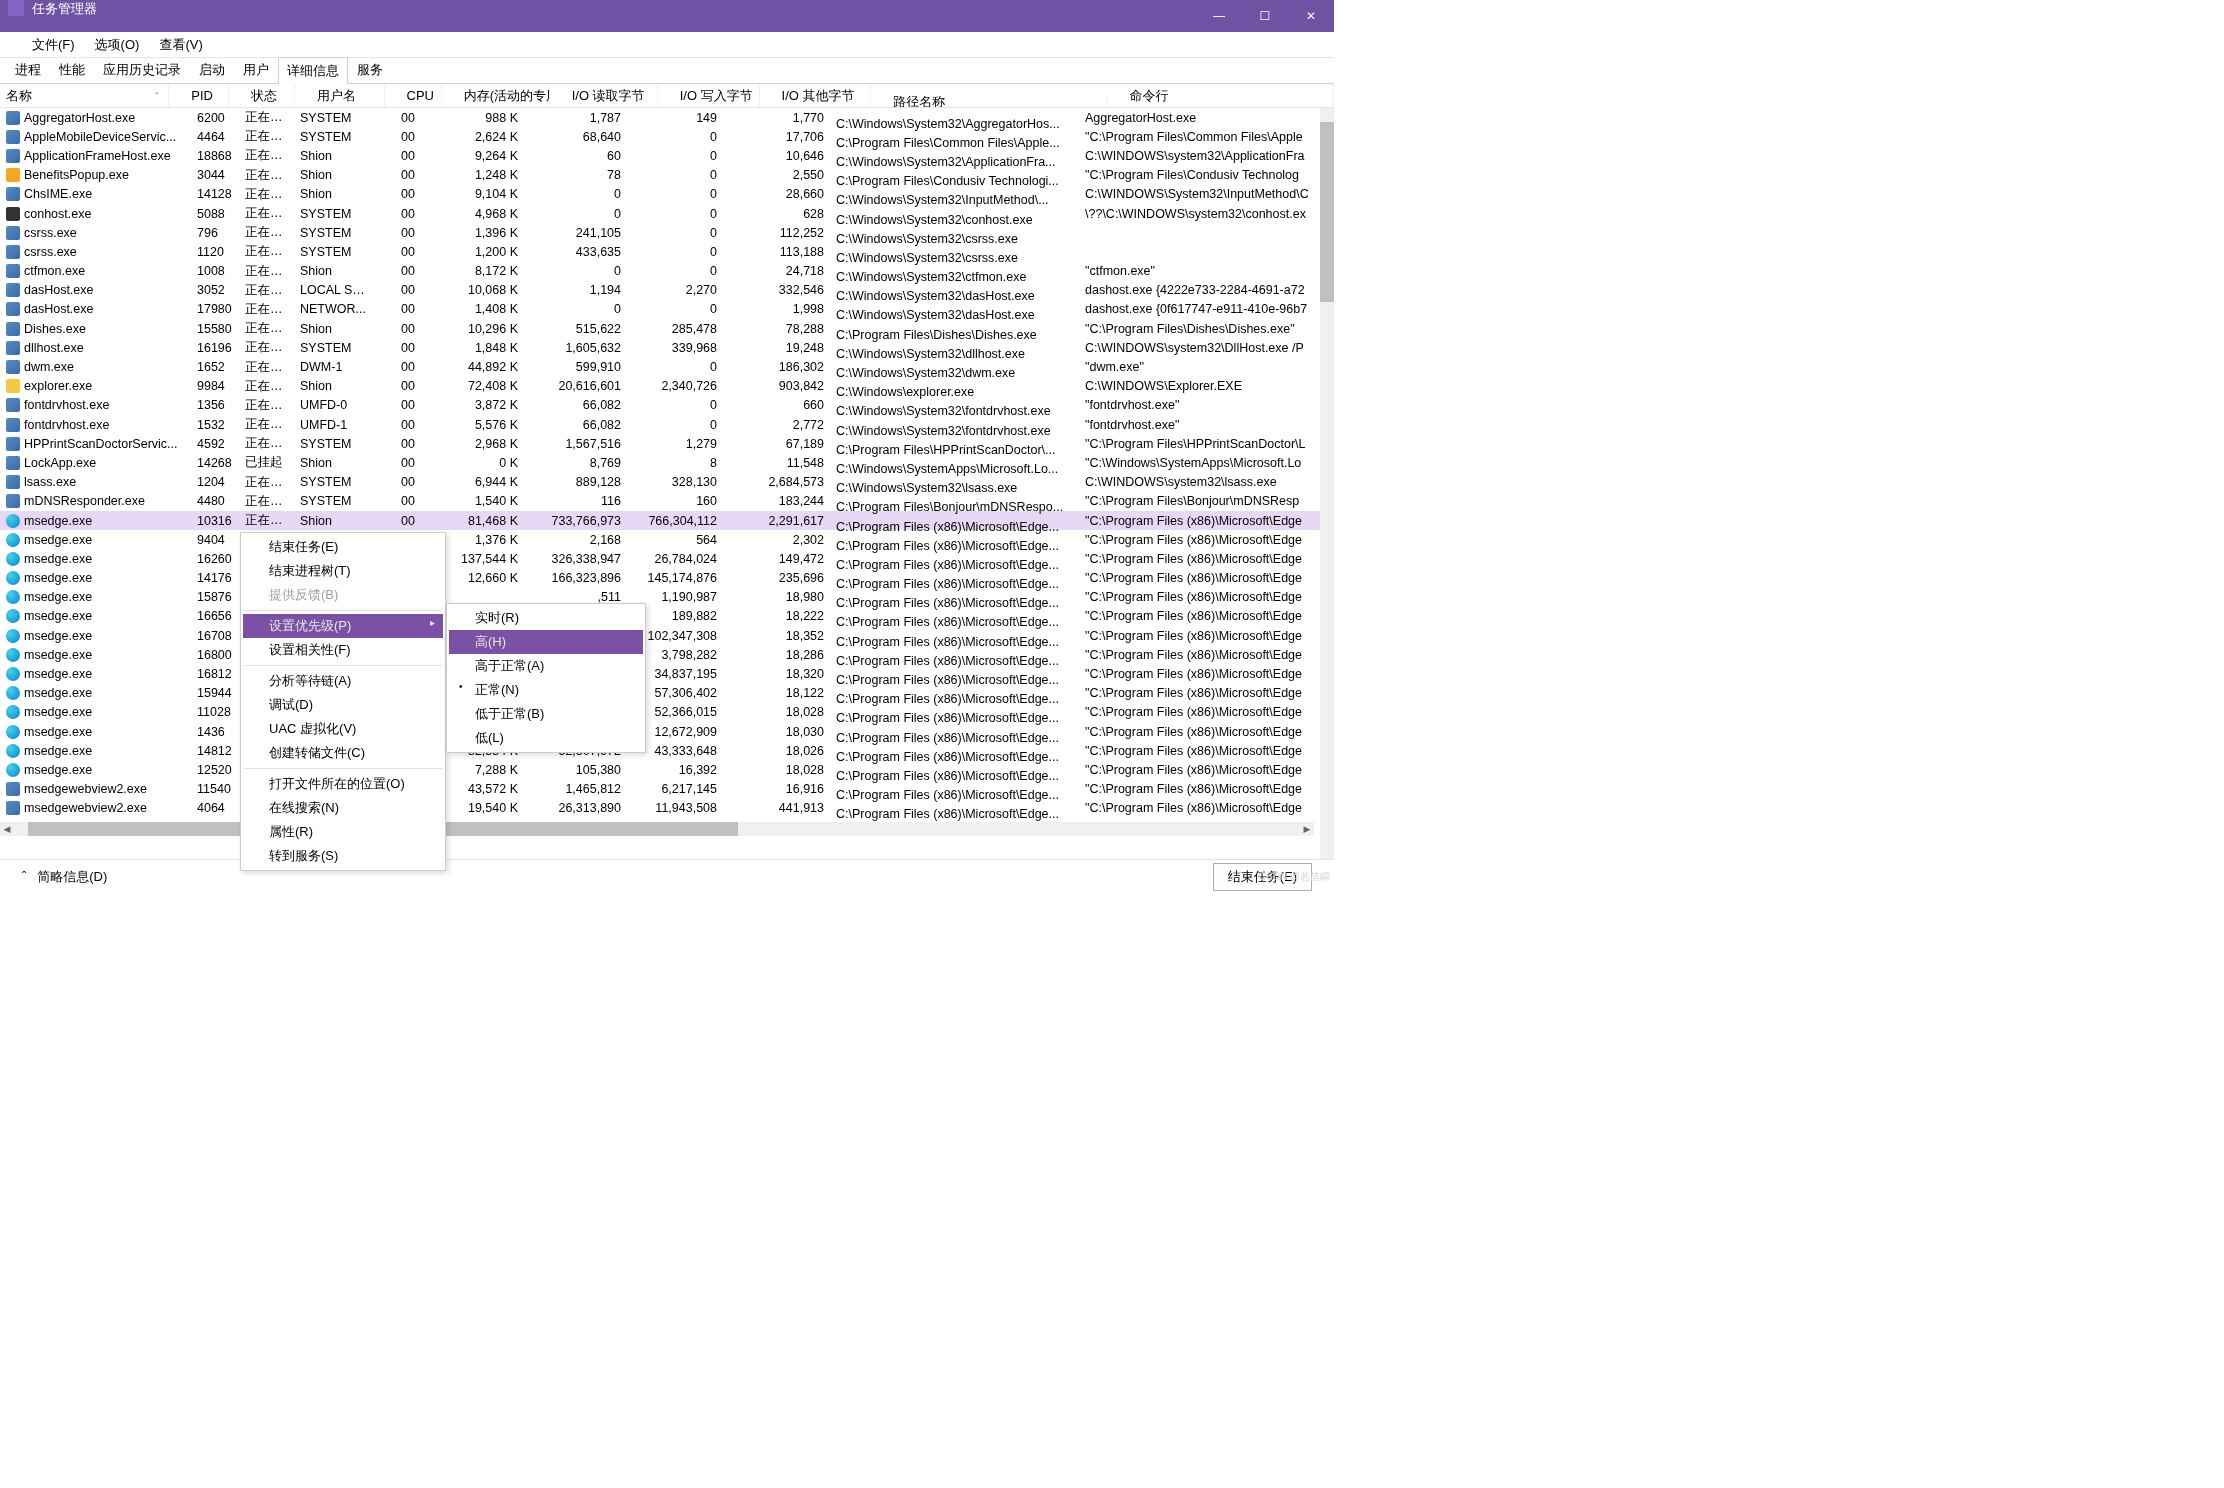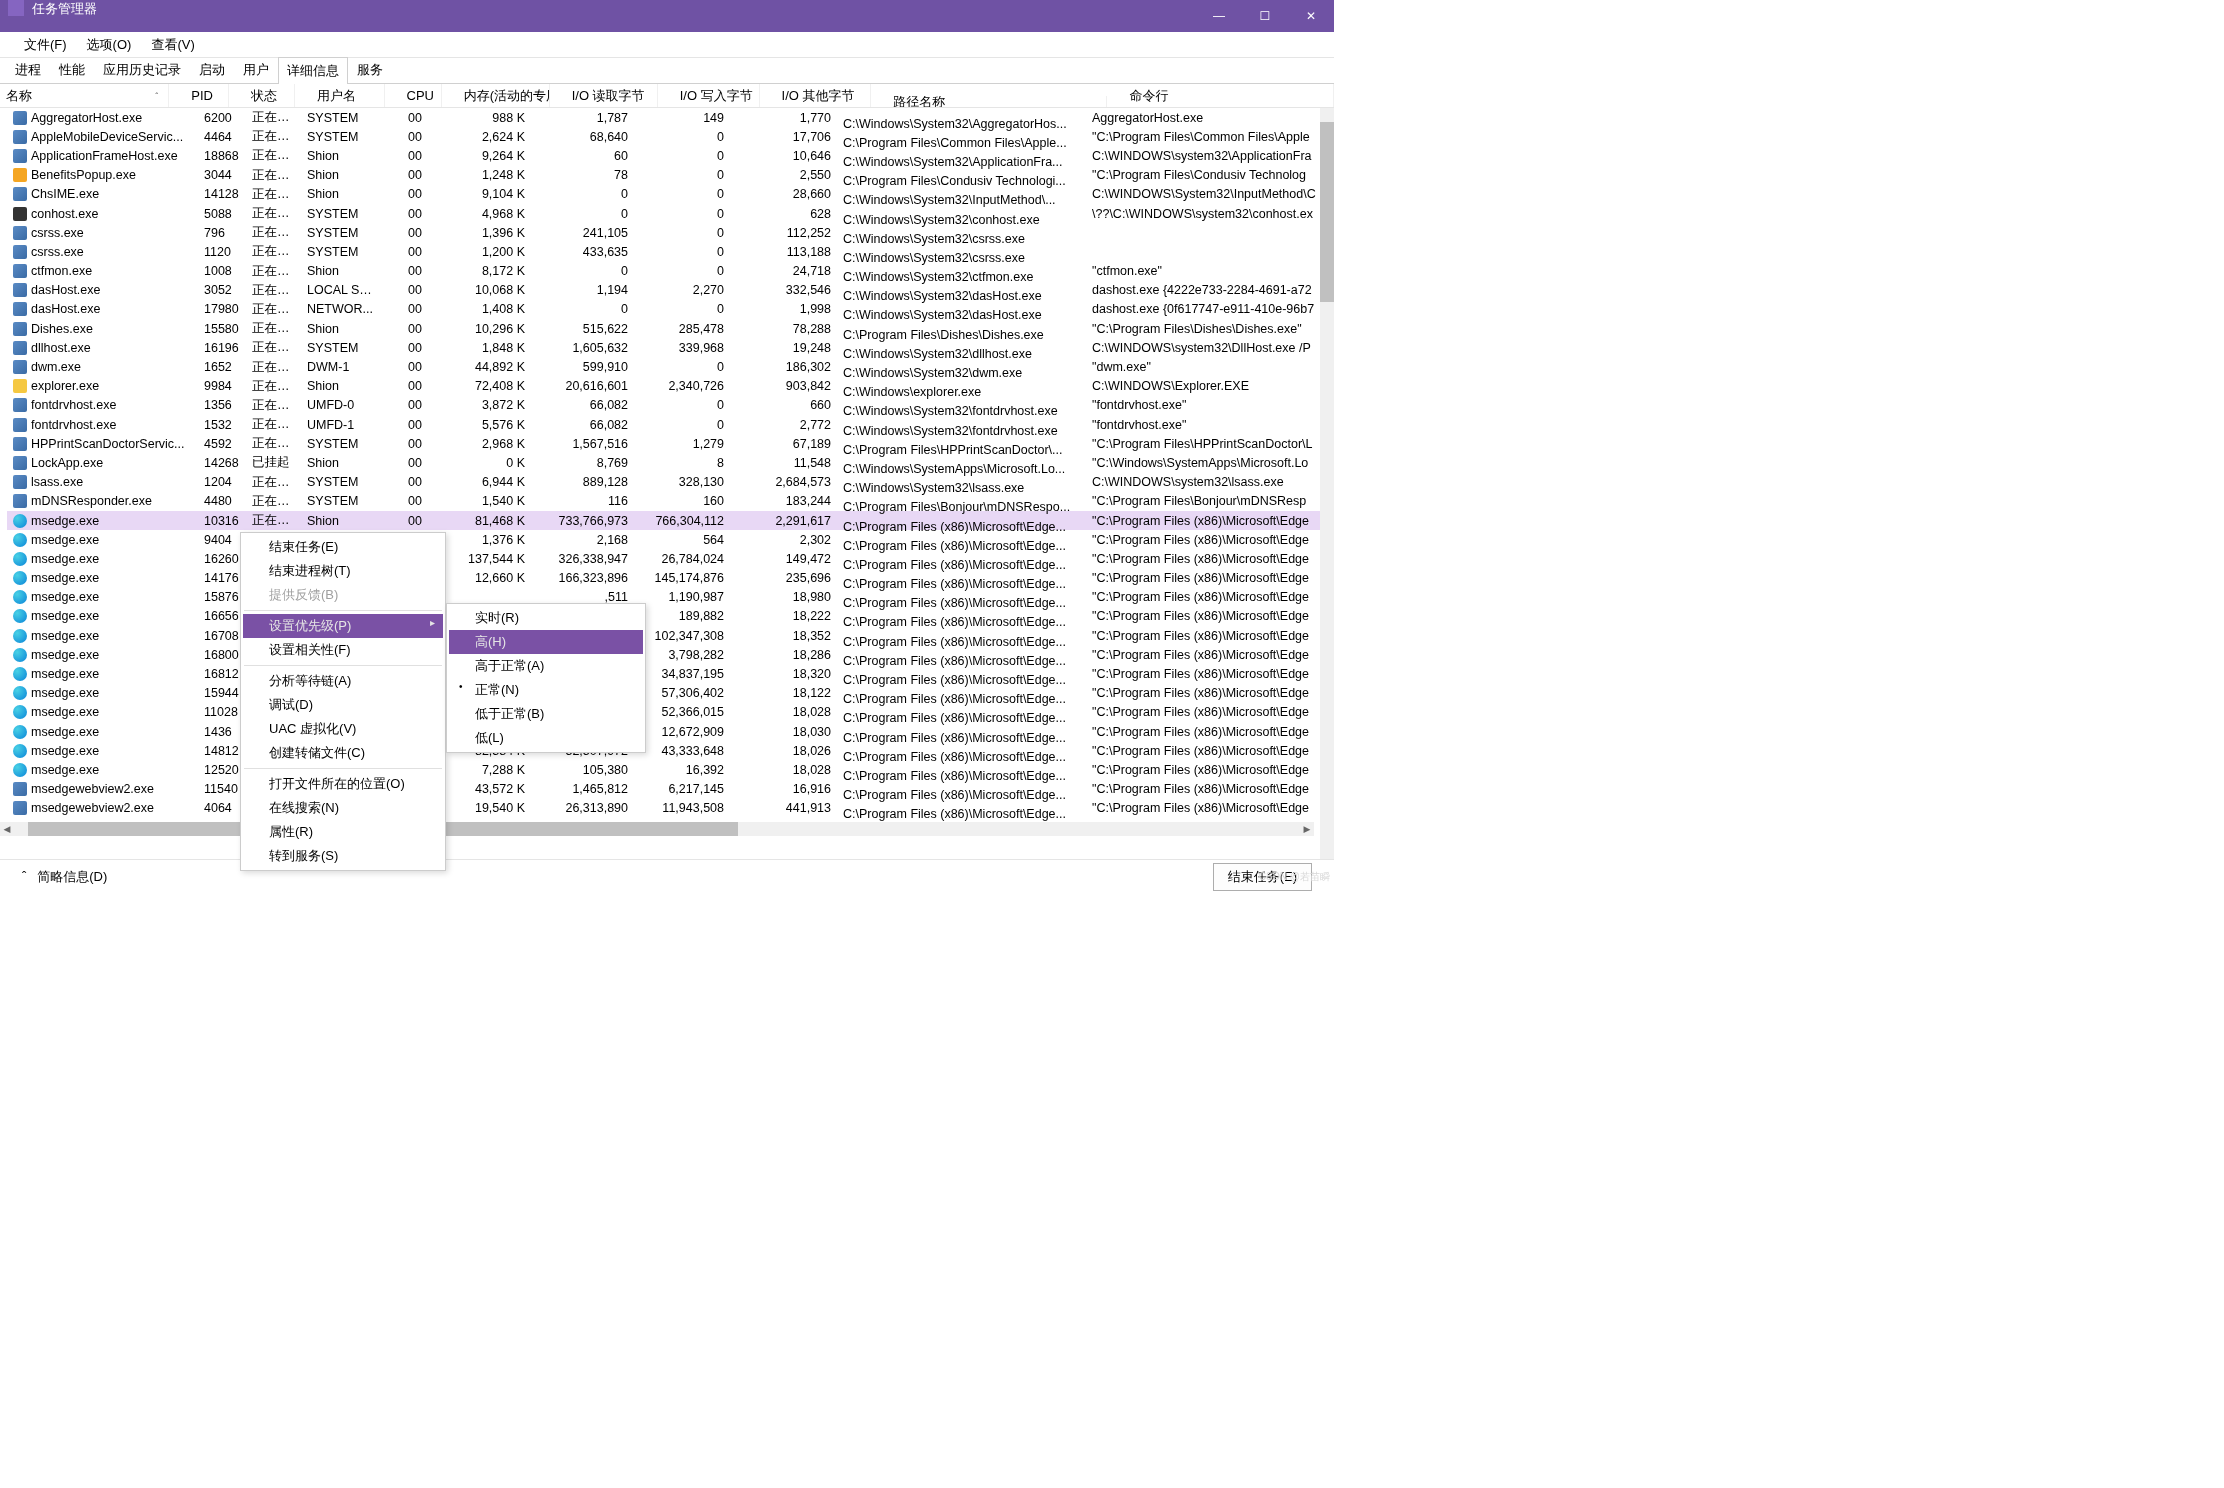--- a/index.html
+++ b/index.html
@@ -2,29 +2,29 @@
 <html><head>
 <meta charset="utf-8">
 <style>
 * { margin: 0; padding: 0; box-sizing: border-box; font-family: "Microsoft YaHei", "Segoe UI", sans-serif; }
 body { background: #fff; width: 1334px; height: 893px; overflow: hidden; font-size: 12.5px; position: relative; }
 .titlebar { background: #6f52a4; height: 32px; display: flex; align-items: flex-start; color: #fff; padding-left: 8px; }
 .titlebar .app-icon { width: 16px; height: 16px; background: #8565c1; margin-right: 8px; display: inline-block; }
 .titlebar .title { flex: 1; font-size: 13px; }
 .titlebar .win-controls { display: flex; }
 .titlebar .win-btn { width: 46px; height: 32px; display: flex; align-items: center; justify-content: center; color: #fff; font-size: 12px; }
-.menubar { height: 26px; display: flex; align-items: center; padding-left: 14px; border-bottom: 1px solid #e5e5e5; }
+.menubar { height: 26px; display: flex; align-items: center; padding-left: 22px; border-bottom: 1px solid #e5e5e5; }
 .menubar .menu-item { padding: 3px 10px; font-size: 13px; cursor: default; }
 .tabs { height: 26px; display: flex; align-items: flex-end; padding-left: 6px; border-bottom: 1px solid #d0d0d0; }
 .tabs .tab { padding: 4px 8px; font-size: 13px; cursor: default; border: 1px solid transparent; border-bottom: none; }
 .tabs .tab.active { border-color: #d0d0d0; background: #fff; position: relative; top: 1px; }
 .grid { height: 752px; overflow: hidden; position: relative; }
 .grid-header { display: flex; height: 24px; border-bottom: 1px solid #e5e5e5; background: #fff; font-size: 13px; gap: 16px; }
 .grid-header .cell { padding: 3px 6px; white-space: nowrap; overflow: hidden; border-right: 1px solid #f0f0f0; display: flex; align-items: center; }
-.grid-body { height: 714px; overflow: hidden; padding-left: 7px; }
+.grid-body { height: 714px; overflow: hidden; }
 .row { display: flex; height: 19.2px; align-items: center; }
 .row.selected { background: #e8d8f5; }
 .row .cell { padding: 0 6px; white-space: nowrap; overflow: hidden; text-overflow: ellipsis; }
 .col-name { width: 191px; display: flex; align-items: center; gap: 4px; }
 .col-pid { width: 48px; text-align: left; }
 .col-status { width: 55px; }
 .col-user { width: 82px; }
 .col-cpu { width: 45px; text-align: right; }
 .col-mem { width: 103px; text-align: right; }
 .col-ioread { width: 103px; text-align: right; }

